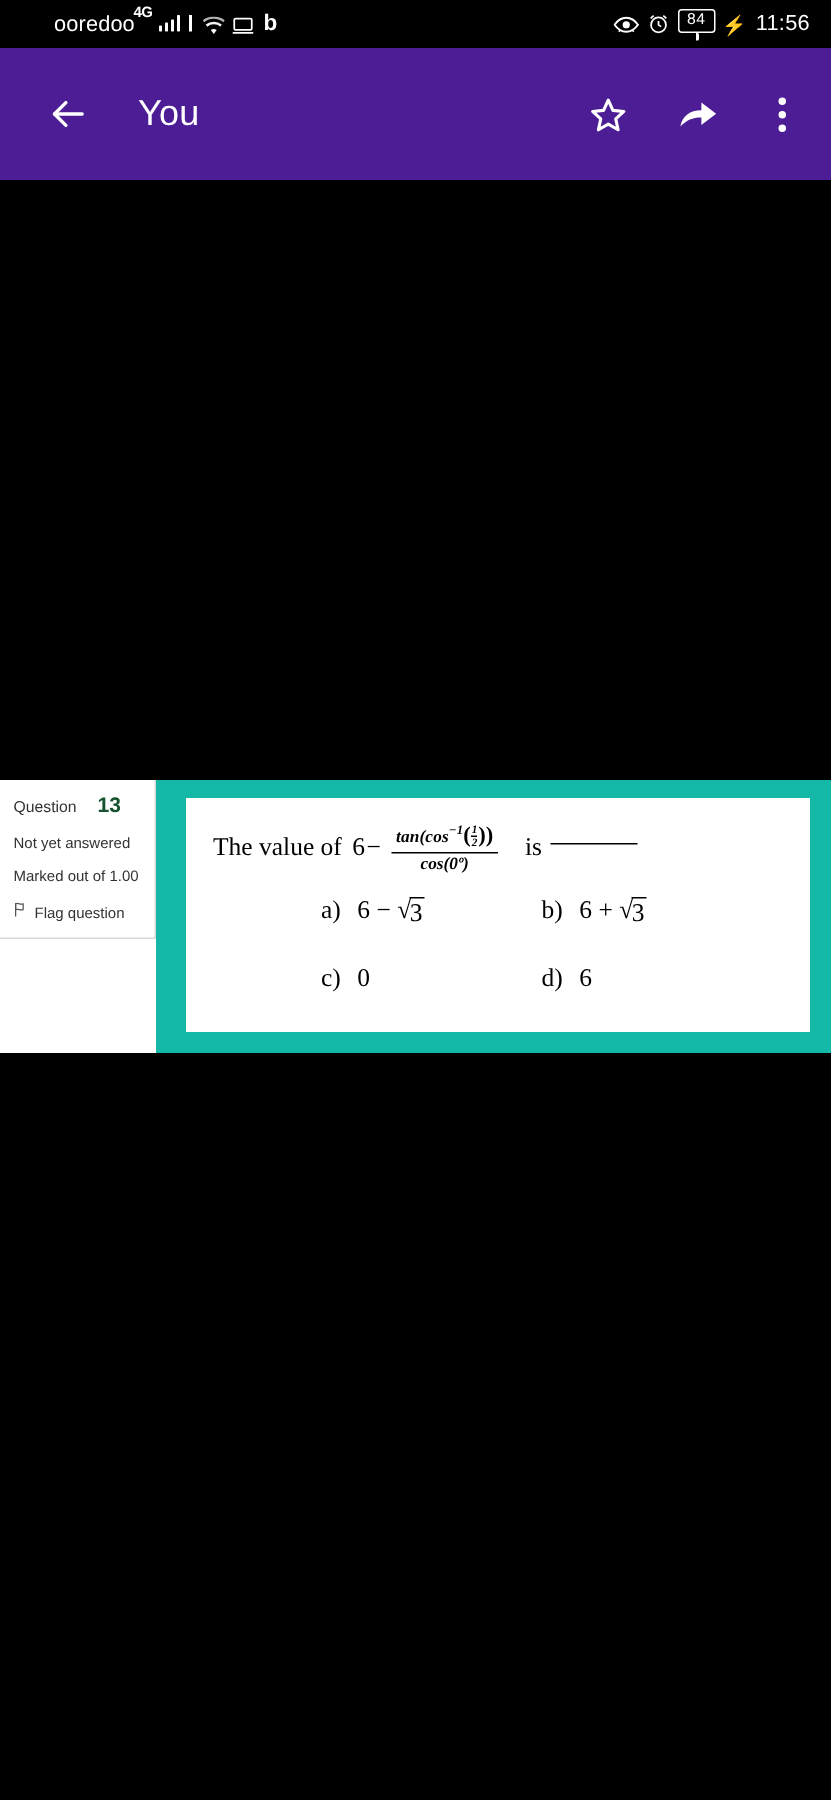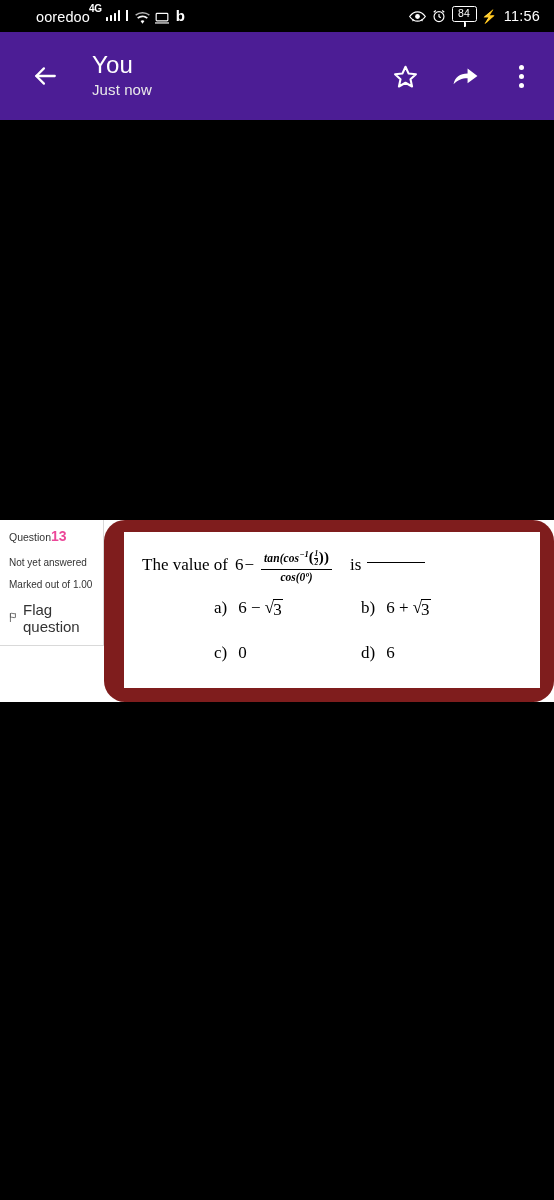--- a/index.html
+++ b/index.html
@@ -164,37 +164,36 @@
     color: #2b2b2b;
     align-self: flex-start;
   }
   .qinfo-row {
     font-size: 10px;
     line-height: 1.28;
     margin-bottom: 9px;
     color: #333;
   }
   .qinfo-row.qnum { font-size: 10.5px; margin-bottom: 11px;}
-  .qinfo-row.qnum b { font-size: 14px; font-weight: 700; color:#ec4899; margin-left:0;}
+  .qinfo-row.qnum b { font-size: 14px; font-weight: 700; color:#14532d; margin-left:14px;}
   .flag-row {
     display: flex;
-    align-items: center;
+    align-items: flex-end;
     gap: 5px;
-    font-size: 15px;
+    font-size: 10px;
     color: #333;
     margin-bottom: 0;
     cursor: pointer;
   }
 
   .qpanel {
     flex: 1 1 auto;
-    background: #7f1d1d;
+    background: #14b8a6;
     padding: 12px 14px 14px 20px;
     box-sizing: border-box;
-    border-radius: 21px;
   }
   .qcard {
     background: #ffffff;
     height: 100%;
     box-sizing: border-box;
     padding: 16px 22px 10px 18px;
     color: #000;
     font-family: "Liberation Serif", serif;
   }
 
@@ -353,21 +352,20 @@
 <div class="app-bar">
   <div class="back-btn">
     <svg viewBox="0 0 24 24" width="26" height="26" fill="none" stroke="#fff" stroke-width="2.1" stroke-linecap="round" stroke-linejoin="round">
         <line x1="21" y1="12" x2="4" y2="12"></line>
         <polyline points="11,5 4,12 11,19"></polyline>
       </svg>
   </div>
 
   <div class="title-block">
     <div class="title-main">You</div>
-    <div class="title-sub">Just now</div>
   </div>
 
   <div class="bar-actions">
     <div class="bar-icon">
       <svg viewBox="0 0 24 24" width="25" height="25" fill="none" stroke="#fff" stroke-width="2" stroke-linejoin="round">
           <polygon points="12,2.6 15,9.2 22,9.9 16.8,14.7 18.3,21.6 12,18 5.7,21.6 7.2,14.7 2,9.9 9,9.2"></polygon>
         </svg>
     </div>
     <div class="bar-icon">
       <svg viewBox="0 0 26 20" width="27" height="21" fill="#fff">

